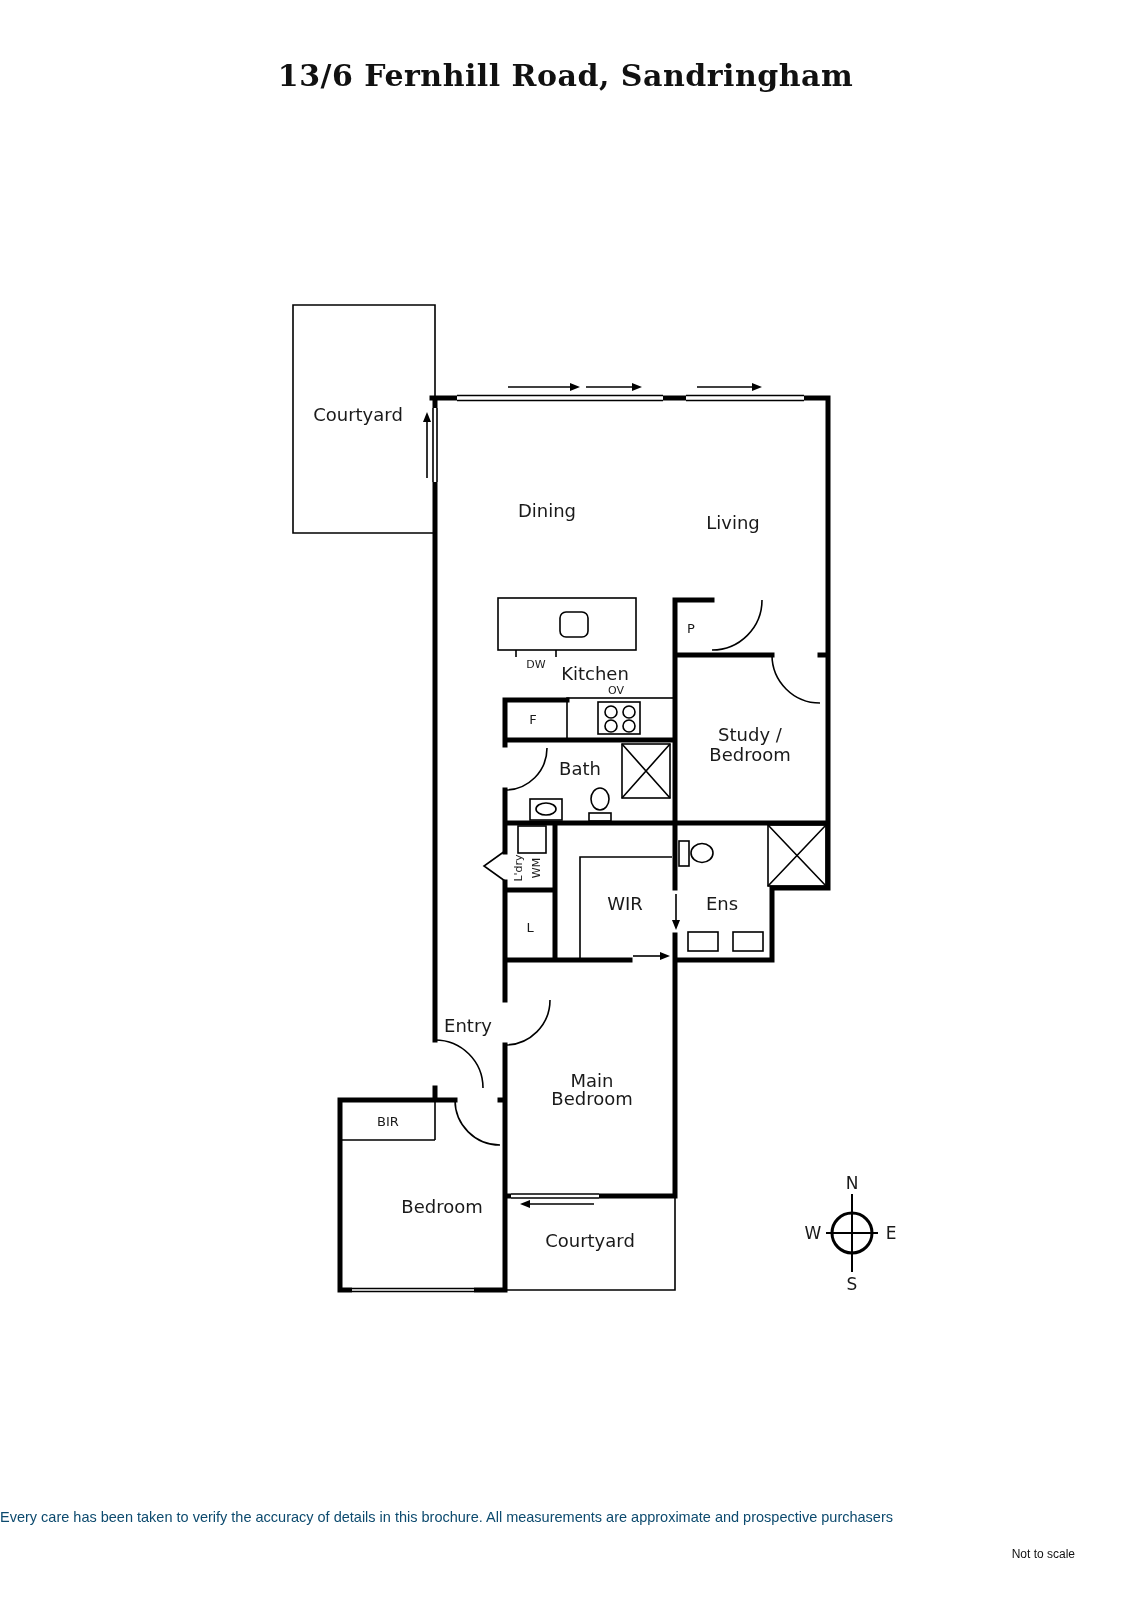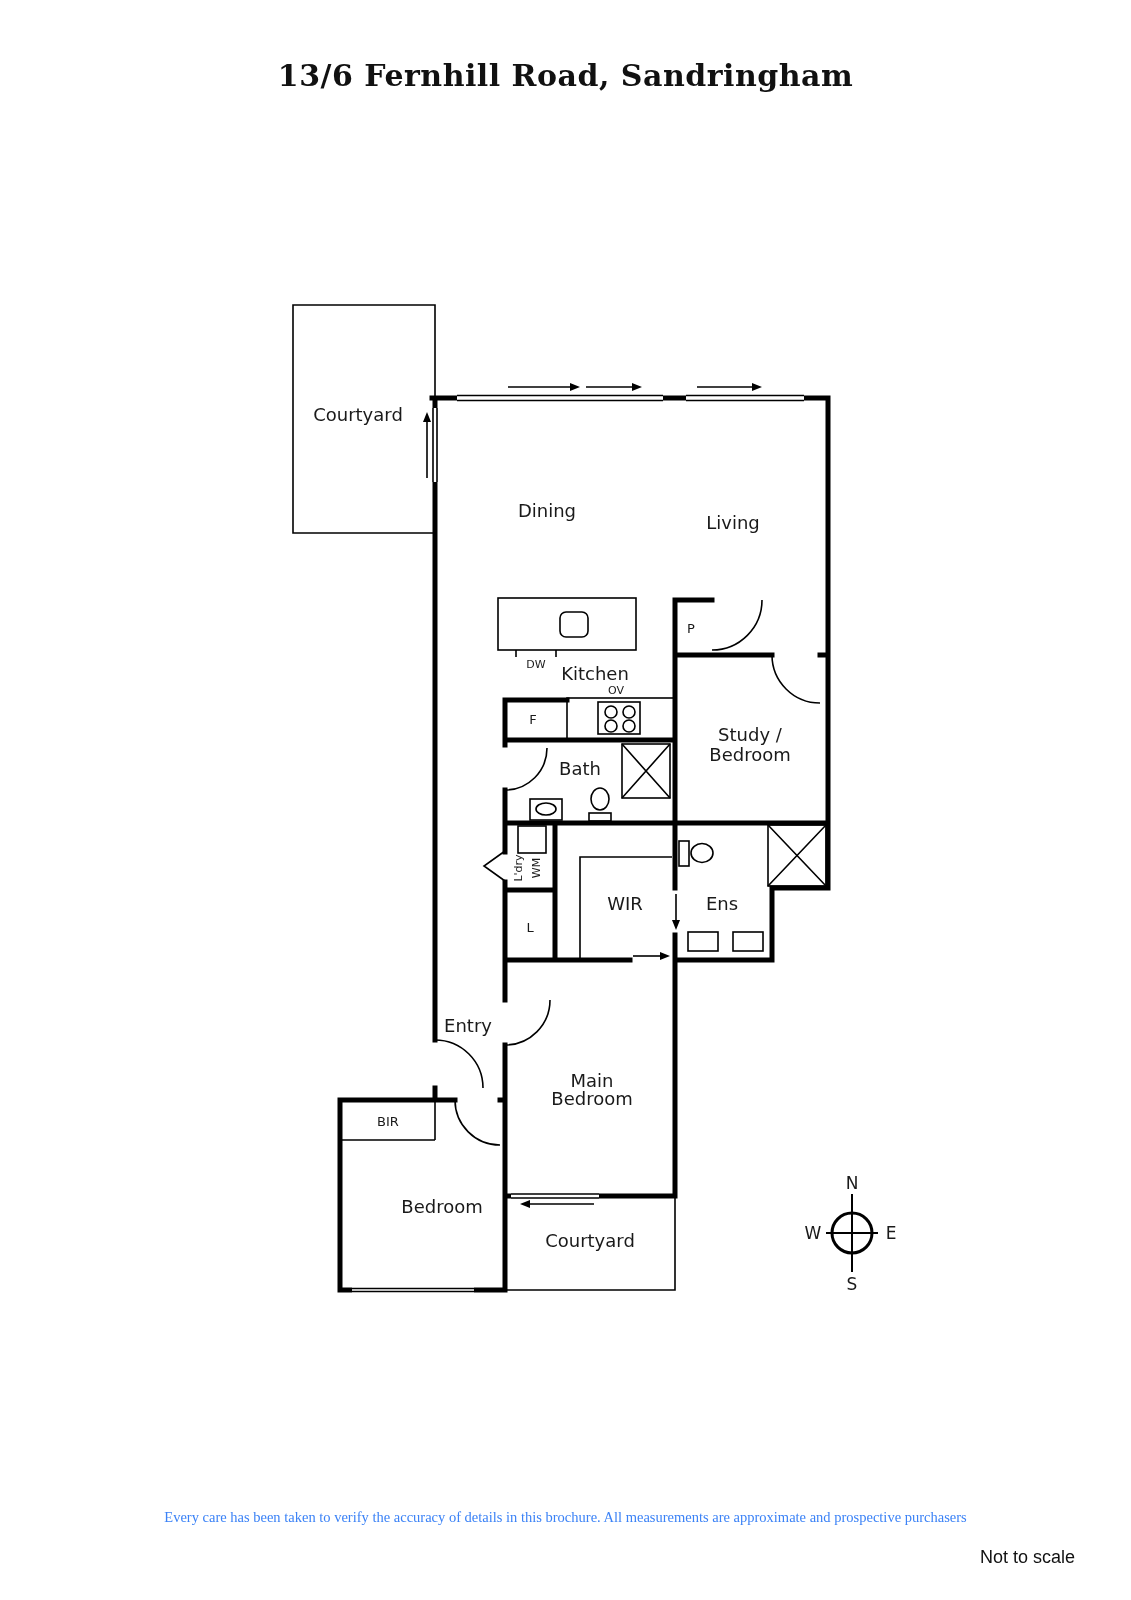--- a/index.html
+++ b/index.html
@@ -25,28 +25,28 @@
   .plan-svg .sm{font-size:13px;}
   .plan-svg .xs{font-size:11px;}
   .plan-svg .compass-letter{font-size:17px;}
   .wall{stroke:#000;stroke-width:5;fill:none;stroke-linecap:square;}
   .thin{stroke:#000;stroke-width:1.6;fill:none;}
   .whiteout{fill:#fff;stroke:none;}
   .arrowline{stroke:#000;stroke-width:1.6;fill:none;}
   .arrowhead{fill:#000;stroke:none;}
   .footer{
     position:absolute;top:1508px;left:0;width:100%;
-    text-align:center;
-    font-family:Liberation Serif, serif;
-    font-size:14.5px;color:#3b82f6;line-height:1.28;
+    text-align:left;
+    font-family:Liberation Sans, sans-serif;
+    font-size:14.5px;color:#0c4a6e;line-height:1.28;
   }
   .scale-note{
     position:absolute;top:1547px;right:56px;
     font-family:"Liberation Sans",sans-serif;
-    font-size:18px;color:#111;text-align:right;
+    font-size:12px;color:#111;text-align:right;
   }
 </style>
 </head>
 <body>
 
 <div class="page">
 
   <h1 class="title">13/6 Fernhill Road, Sandringham</h1>
 
   <svg class="plan-svg" width="1131" height="1600" viewBox="0 0 1131 1600" xmlns="http://www.w3.org/2000/svg">

